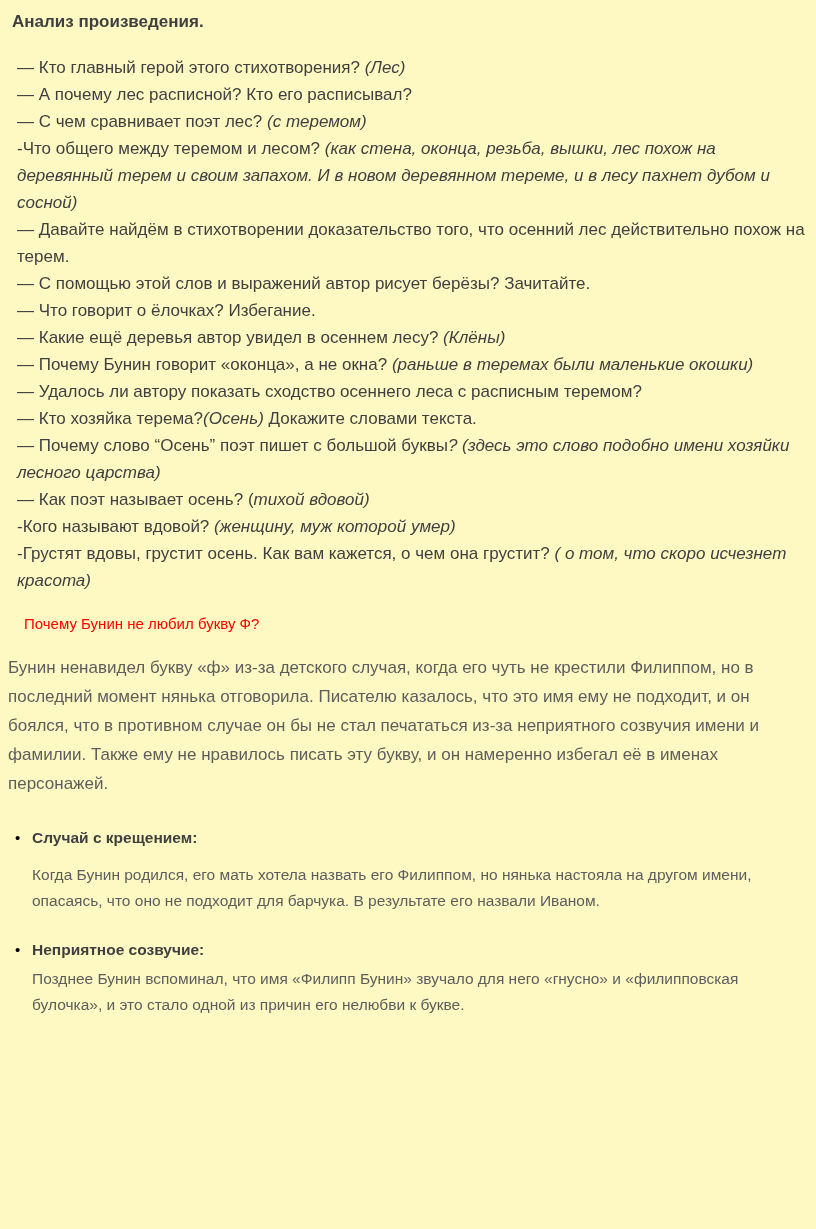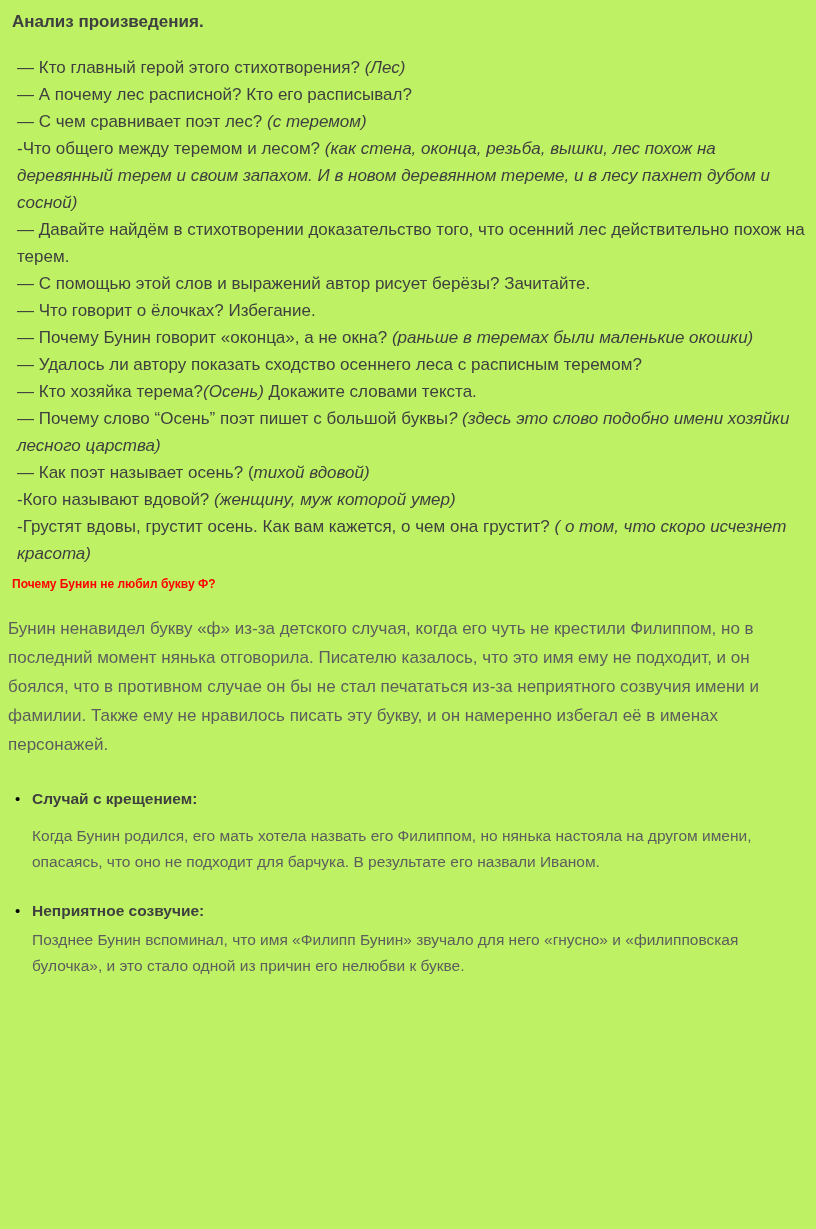--- a/index.html
+++ b/index.html
@@ -4,21 +4,21 @@
 <style>
   html, body {
     margin: 0;
     padding: 0;
     background: #ffffff;
   }
   .page {
     width: 816px;
     min-height: 1229px;
     box-sizing: border-box;
-    background: #bef264;
+    background: #fef9c3;
     padding: 8px 10px 10px 8px;
     font-family: "Liberation Sans", sans-serif;
     overflow: hidden;
   }
   .doc-title {
     font-size: 17px;
     font-weight: 700;
     color: var(--text-dark, #3f3f3f);
     margin: 2px 0 20px 4px;
     line-height: 24px;
@@ -28,25 +28,24 @@
   }
   .qa-line {
     font-size: 17px;
     color: var(--text-dark, #3f3f3f);
     line-height: 27px;
   }
   .qa-line .it {
     font-style: italic;
   }
   .red-heading {
-    font-size: 12px;
+    font-size: 15px;
     line-height: 27px;
     color: var(--red, #ff0000);
-    margin: 4px;
-    font-weight: bold;
+    margin: 16px;
   }
   .intro {
     font-size: 17px;
     color: var(--text-gray, #5d5d5d);
     line-height: 29px;
     margin: 16px 0 0 0;
   }
   ul.bullets {
     list-style: none;
     margin: 28px 0 0 0;
@@ -93,20 +92,21 @@
   <div class="doc-title">Анализ произведения.</div>
 
   <div class="qa-block">
       <div class="qa-line"><span>— Кто главный герой этого стихотворения? </span><span class="it">(Лес)</span></div>
       <div class="qa-line"><span>— А почему лес расписной? Кто его расписывал?</span></div>
       <div class="qa-line"><span>— С чем сравнивает поэт лес? </span><span class="it">(с теремом)</span></div>
       <div class="qa-line"><span>-Что общего между теремом и лесом? </span><span class="it">(как стена, оконца, резьба, вышки, лес похож на деревянный терем и своим запахом. И в новом деревянном тереме, и в лесу пахнет дубом и сосной)</span></div>
       <div class="qa-line"><span>— Давайте найдём в стихотворении доказательство того, что осенний лес действительно похож на терем.</span></div>
       <div class="qa-line"><span>— С помощью этой слов и выражений автор рисует берёзы? Зачитайте.</span></div>
       <div class="qa-line"><span>— Что говорит о ёлочках? Избегание.</span></div>
+      <div class="qa-line"><span>— Какие ещё деревья автор увидел в осеннем лесу? </span><span class="it">(Клёны)</span></div>
       <div class="qa-line"><span>— Почему Бунин говорит «оконца», а не окна? </span><span class="it">(раньше в теремах были маленькие окошки)</span></div>
       <div class="qa-line"><span>— Удалось ли автору показать сходство осеннего леса с расписным теремом?</span></div>
       <div class="qa-line"><span>— Кто хозяйка терема?</span><span class="it">(Осень)</span><span> Докажите словами текста.</span></div>
       <div class="qa-line"><span>— Почему слово “Осень” поэт пишет с большой буквы</span><span class="it">? (здесь это слово подобно имени хозяйки лесного царства)</span></div>
       <div class="qa-line"><span>— Как поэт называет осень? (</span><span class="it">тихой вдовой)</span></div>
       <div class="qa-line"><span>-Кого называют вдовой? </span><span class="it">(женщину, муж которой умер)</span></div>
       <div class="qa-line"><span>-Грустят вдовы, грустит осень. Как вам кажется, о чем она грустит? </span><span class="it">( о том, что скоро исчезнет красота)</span></div>
     </div>
 
   <p class="red-heading">Почему Бунин не любил букву Ф?</p>

